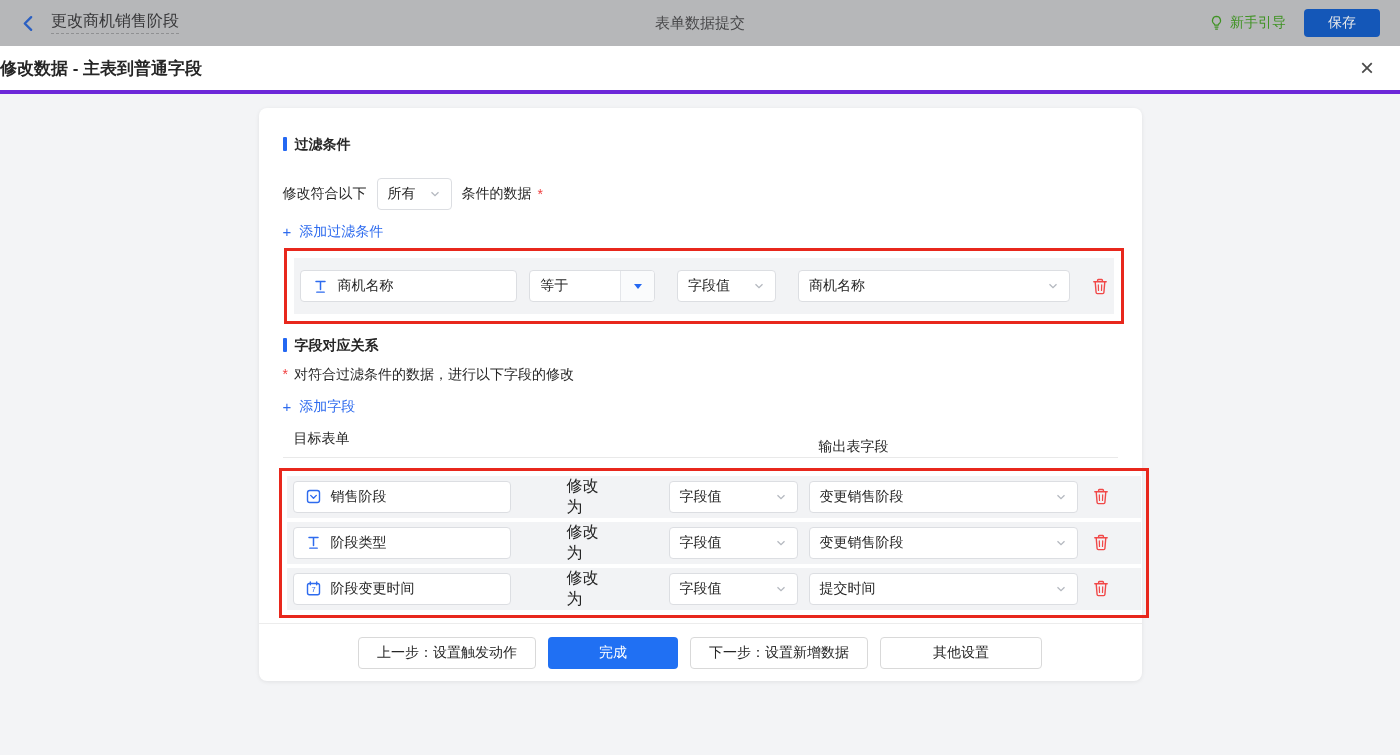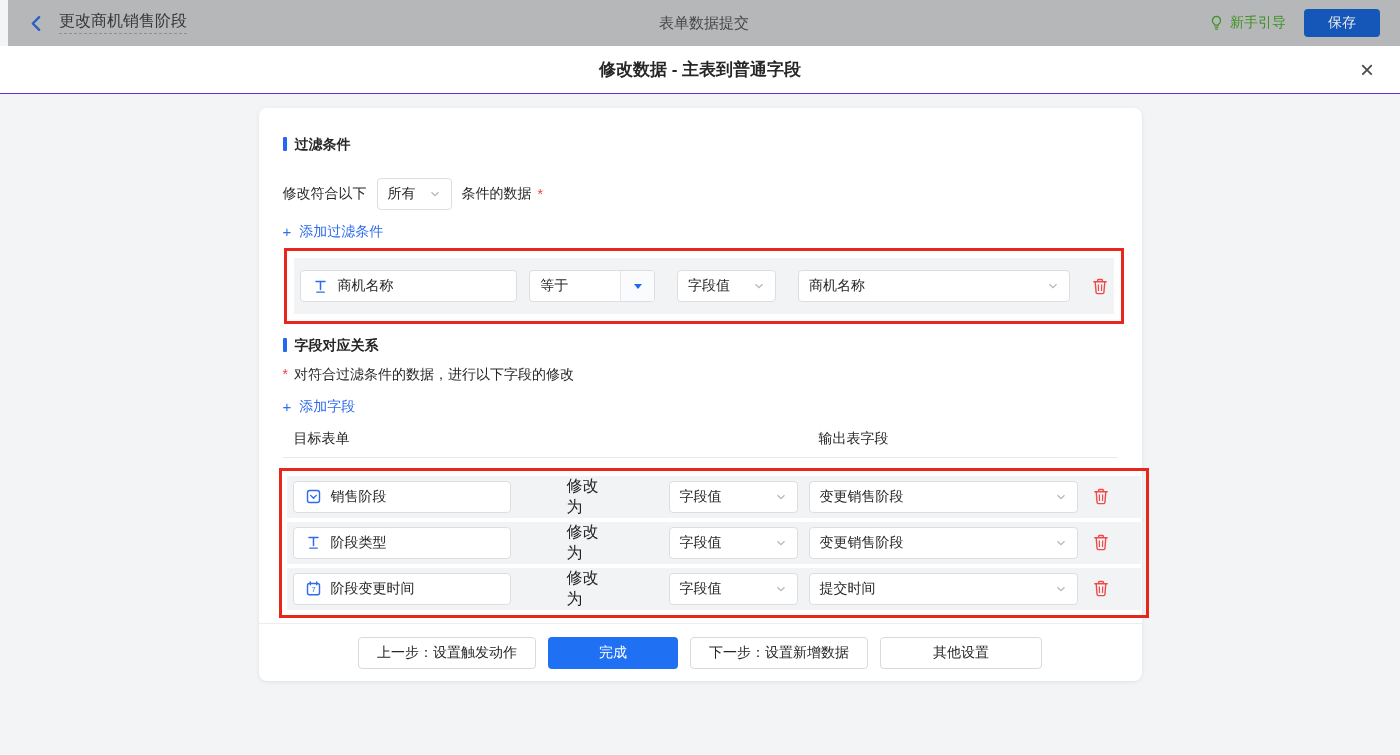--- a/index.html
+++ b/index.html
@@ -2,29 +2,29 @@
 <html><head>
 <meta charset="utf-8">
 <style>
   * { margin:0; padding:0; box-sizing:border-box; }
   html,body { width:1400px; height:755px; overflow:hidden; }
   body {
     font-family:"Liberation Sans","DejaVu Sans",sans-serif;
     background:#f3f4f6; color:#262626; font-size:14px;
   }
   
-  .topbar { height:46px; background:#b6b7b9; display:flex; align-items:center; padding:0 20px; position:relative;margin-left:8px; }
+  .topbar { height:46px; background:#b6b7b9; display:flex; align-items:center; padding:0 20px; position:relative; }
   .back-btn { display:flex; align-items:center; margin-right:14px; cursor:pointer; }
   .topbar-title { font-size:16px; color:#38383a; padding-bottom:3px; border-bottom:1px dashed #8f9092; line-height:1.1; }
   .topbar-center { position:absolute; left:0; right:0; text-align:center; font-size:15px; color:#48484a; pointer-events:none; }
   .topbar-right { margin-left:auto; display:flex; align-items:center; gap:18px; z-index:1; }
   .guide-link { display:flex; align-items:center; gap:6px; color:#3f9323; font-size:14px; cursor:pointer; }
   .save-btn { width:76px; height:28px; background:#1457b8; color:#e9e9e9; border:none; border-radius:4px; font-size:14px; cursor:pointer; }
   
-  .modal-header { height:48px; background:#fff; border-bottom:1px solid #6d28d9; display:flex; align-items:center; justify-content:center; position:relative; }
+  .modal-header { height:48px; background:#fff; border-bottom:4px solid #6d28d9; display:flex; align-items:center; position:relative; }
   .modal-title { font-size:17px; font-weight:bold; color:#262626; }
   .close-btn { position:absolute; right:26px; top:50%; transform:translateY(-50%); font-size:24px; line-height:1; color:#4a4a4a; cursor:pointer; font-weight:normal; }
   
   .modal-body { padding-top:14px; }
   .card { width:883px; margin:0 auto; background:#fff; border-radius:8px; box-shadow:0 1px 4px rgba(0,0,0,0.08); }
   .card-header { padding:17px 24px; font-size:15px; color:#262626; border-bottom:1px solid #ececec; line-height:1.2; }
   .card-body { padding:28px 24px 0; }
   .section-title { display:flex; align-items:center; font-size:14px; font-weight:bold; color:#262626; line-height:1.15; }
   .section-bar { width:4px; height:14px; background:#2468f2; margin-right:8px; border-radius:1px; }
   .match-row { margin-top:26px; display:flex; align-items:center; font-size:14px; color:#262626; }
@@ -43,21 +43,21 @@
   .op-caret { width:34px; align-self:stretch; border-left:1px solid #e4e6ea; background:#fafbfc; display:flex; align-items:center; justify-content:center; }
   .vt-select { width:99px; margin-left:22px; }
   .val-select { width:272px; margin-left:22px; }
   .trash-btn { margin-left:22px; display:flex; align-items:center; cursor:pointer; }
   
   .mt13 { margin-top:13px; }
   .note-row { margin-top:13px; font-size:14px; color:#262626; display:flex; align-items:flex-start; gap:6px; line-height:1.15; }
   .note-row .asterisk { margin-left:0; }
   .add-link-2 { margin-top:16px; }
   .col-headers { margin-top:16px; position:relative; padding:0 0 10px 11px; border-bottom:1px solid #e9e9e9; font-size:14px; color:#262626; line-height:1.15; }
-  .col-output { position:absolute; left:536px; top:0; }
+  .col-output { position:absolute; left:536px; top:8px; }
   .red-box-2 { margin-top:10px; margin-left:-4px; width:870px; padding:5px; }
   .map-row { background:#f2f3f5; height:42px; display:flex; align-items:center; padding:0 6px; margin-bottom:4px; }
   .map-row:last-child { margin-bottom:0; }
   .modify-label { margin-left:56px; width:42px; font-size:16px; color:#262626; }
   .map-vt { width:129px; margin-left:60px; }
   .map-val { width:269px; margin-left:11px; }
   .map-trash { margin-left:15px; }
   
   .card-footer { margin-top:5px; border-top:1px solid #ececec; padding:13px 0 12px; display:flex; justify-content:center; gap:12px; }
   .btn { height:32px; border-radius:4px; font-size:14px; cursor:pointer; }

